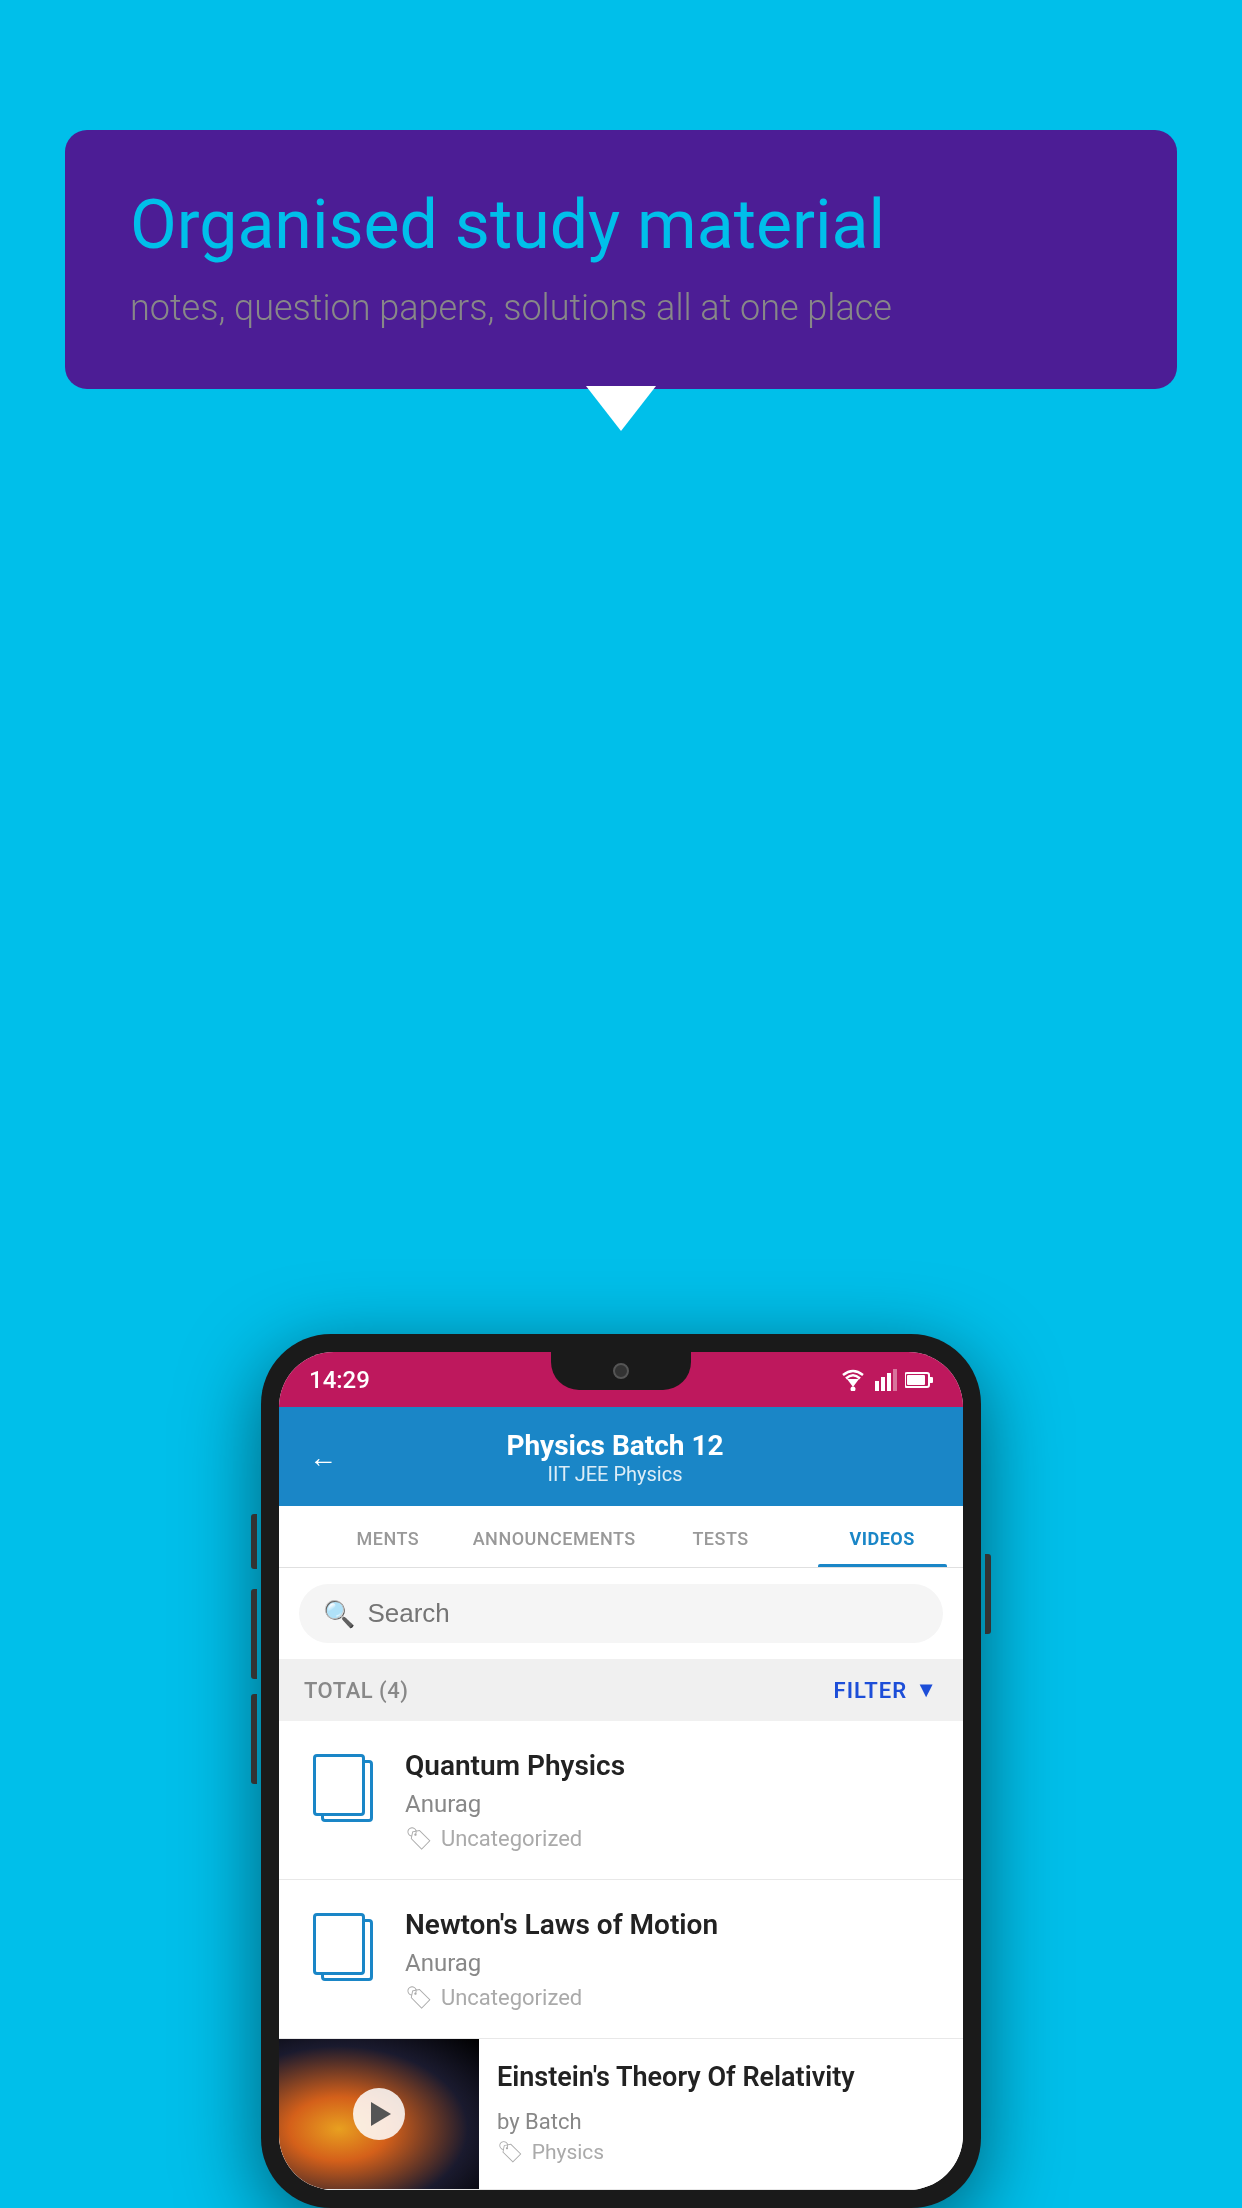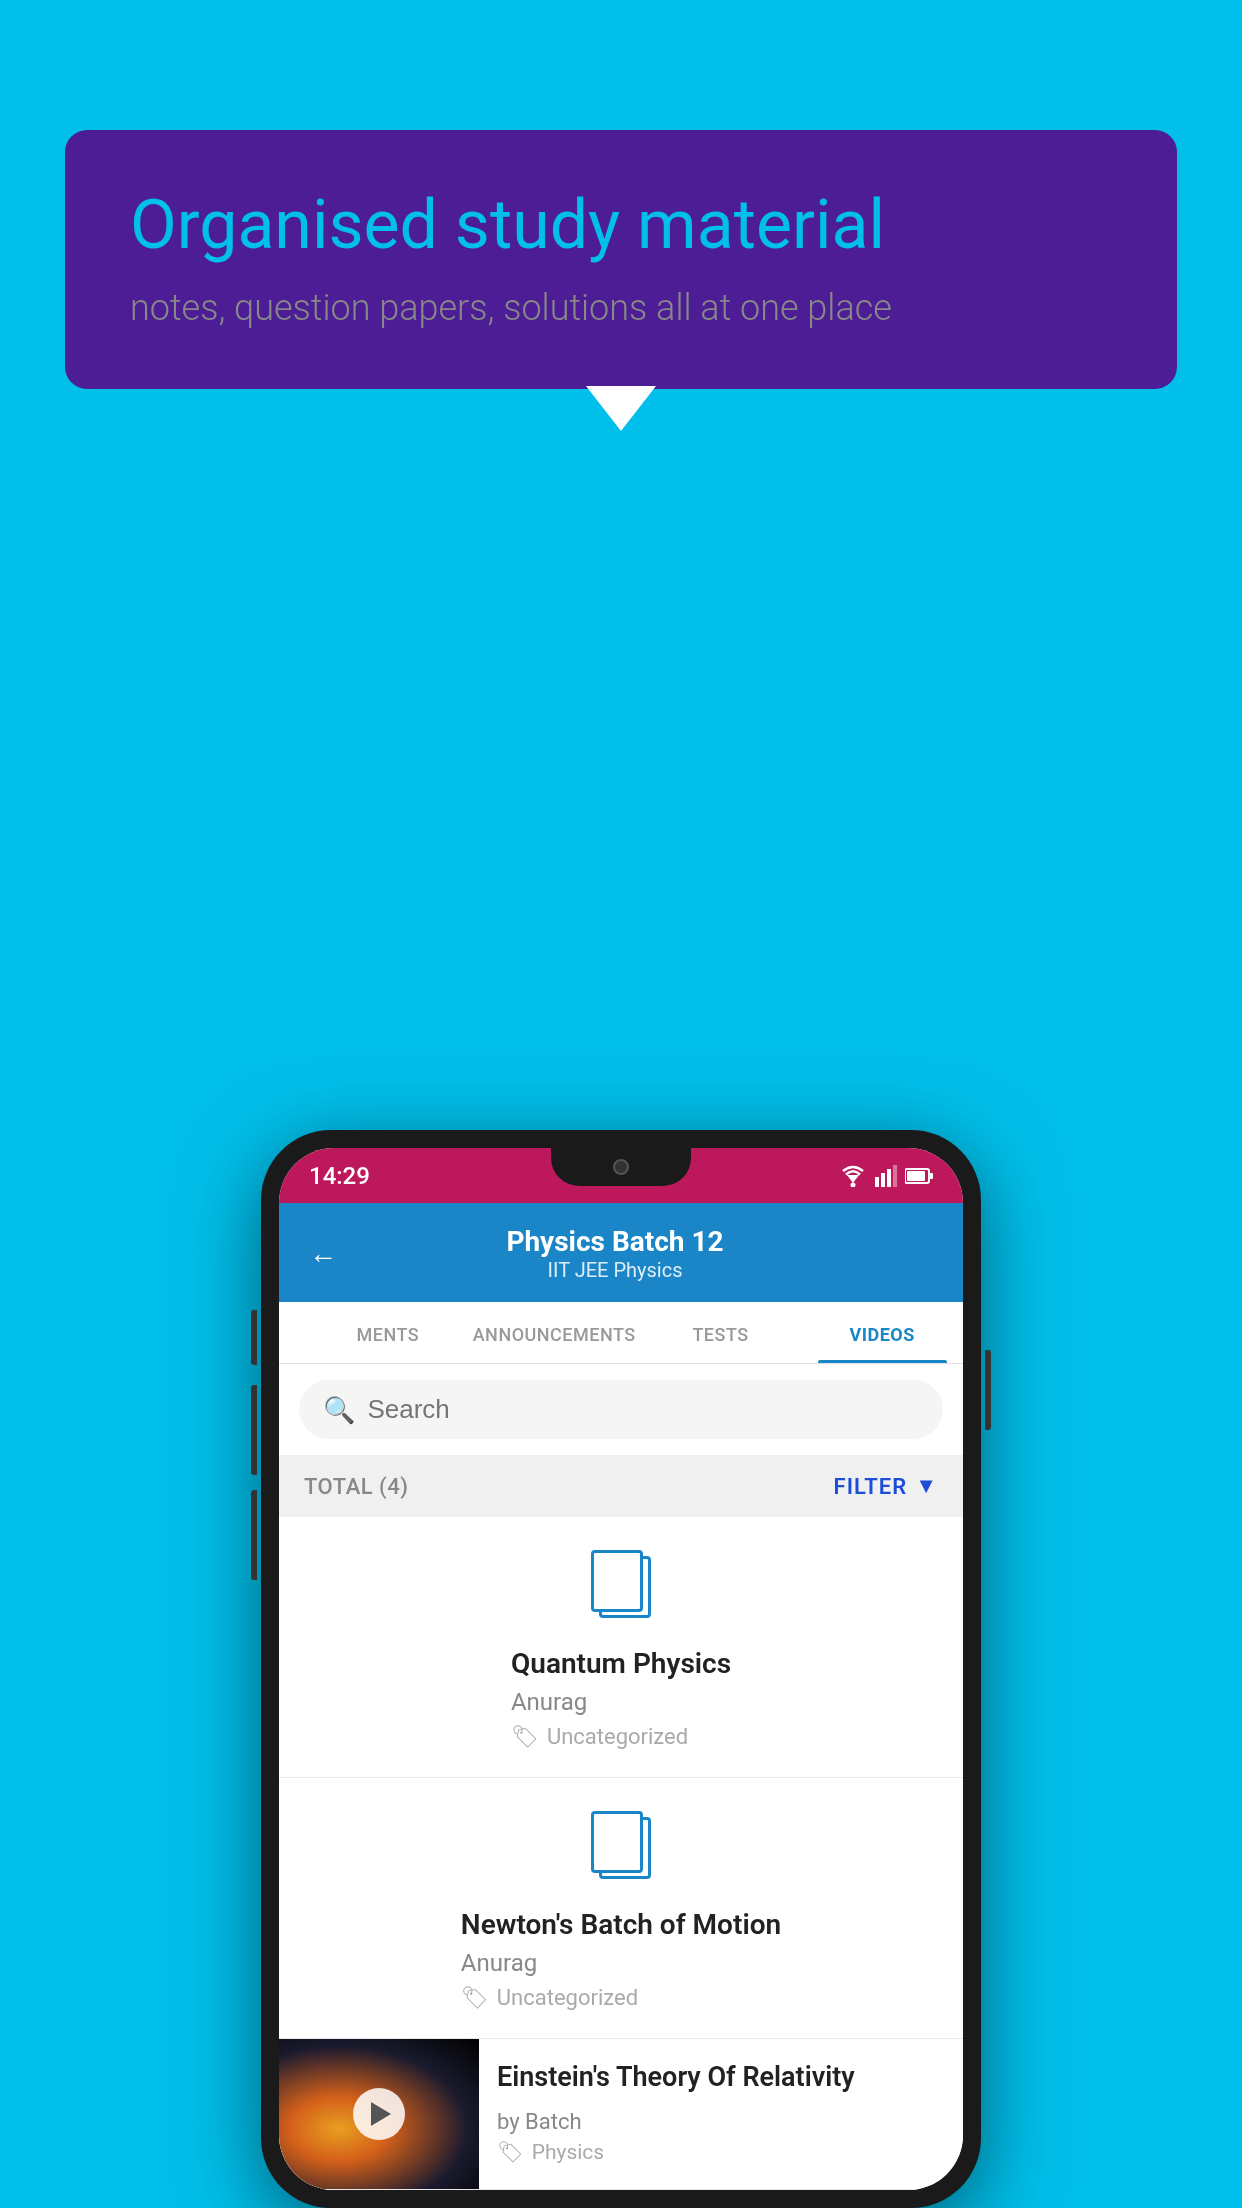--- a/index.html
+++ b/index.html
@@ -254,25 +254,24 @@
       cursor: pointer;
     }
 
     
     .video-list {
       background: white;
     }
 
     .video-item {
       display: flex;
-      align-items: center;
+      align-items: flex-start;
       padding: 28px 24px;
       border-bottom: 1px solid #e8e8e8;
       gap: 22px;
-      flex-direction: column;
     }
 
     .video-item-thumb {
       width: 80px;
       height: 80px;
       flex-shrink: 0;
       display: flex;
       align-items: center;
       justify-content: center;
     }
@@ -553,21 +552,21 @@
         </div>
 
         <div class="video-item">
           <div class="video-item-thumb">
             <div class="file-icon-container">
               <div class="file-icon" style="top:6px;left:8px;border-color:#1a86c7;"></div>
               <div class="file-icon" style="top:0px;left:0px;z-index:2;border-color:#1a86c7;"></div>
             </div>
           </div>
           <div class="video-item-info">
-            <div class="video-title">Newton's Batch of Motion</div>
+            <div class="video-title">Newton's Laws of Motion</div>
             <div class="video-author">Anurag</div>
             <div class="video-tag">
               <span>🏷</span>
               <span>Uncategorized</span>
             </div>
           </div>
         </div>
 
         <div class="video-item-with-thumb">
           <div class="thumbnail-box">

